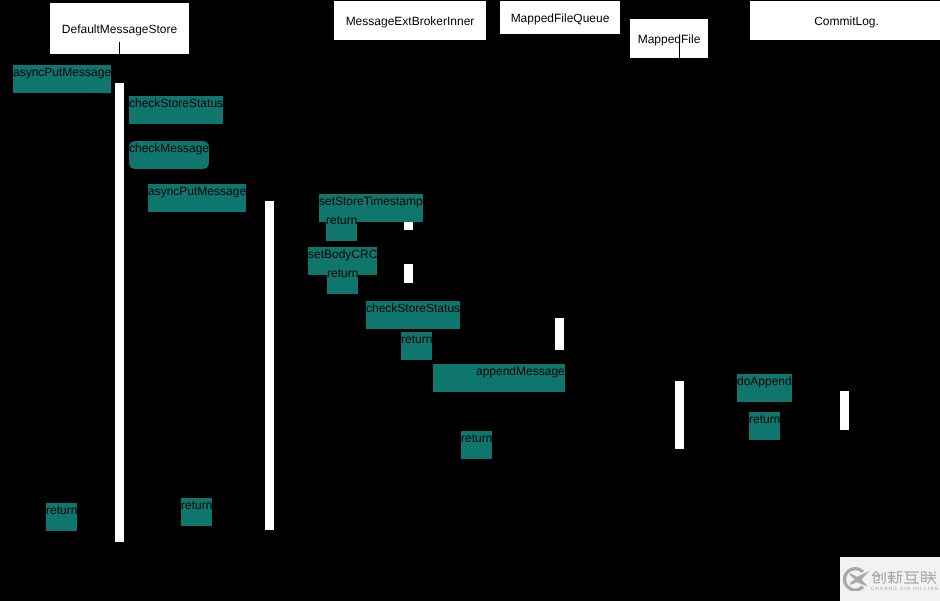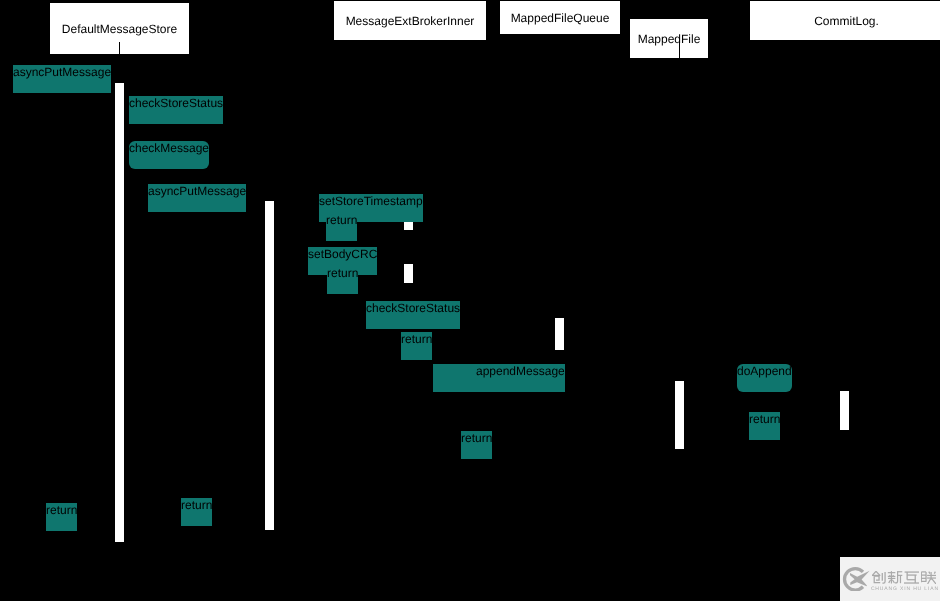--- a/index.html
+++ b/index.html
@@ -85,21 +85,21 @@
     <div class="msg" style="left: 129px; top: 96px;">checkStoreStatus</div>
     <div class="msg" style="left: 129px; top: 141px; border-radius: 6px;">checkMessage</div>
     <div class="msg" style="left: 148px; top: 184px;">asyncPutMessage</div>
     <div class="msg" style="left: 289px; top: 194px; margin-left: 30px;">setStoreTimestamp</div>
     <div class="msg" style="left: 326px; top: 213px;">return</div>
     <div class="msg" style="left: 308px; top: 247px; text-align: right;">setBodyCRC</div>
     <div class="msg" style="left: 327px; top: 266px;">return</div>
     <div class="msg" style="left: 366px; top: 301px;">checkStoreStatus</div>
     <div class="msg" style="left: 401px; top: 332px;">return</div>
     <div class="msg" style="left: 433px; top: 364px; padding-left: 43px;">appendMessage</div>
-    <div class="msg" style="left: 737px; top: 364px; border-radius: 6px;">doAppend</div>
+    <div class="msg" style="left: 737px; top: 374px;">doAppend</div>
     <div class="msg" style="left: 749px; top: 412px;">return</div>
     <div class="msg" style="left: 461px; top: 431px;">return</div>
     <div class="msg" style="left: 181px; top: 498px;">return</div>
     <div class="msg" style="left: 46px; top: 503px;">return</div>
   </div>
 
 <div id="watermark" style="left: 840px; top: 557px; width: 100px; height: 44px;">
   <div id="wm-bg" style="background: rgb(242, 242, 242);"></div>
 
   <svg id="wm-logo" width="34" height="34" viewBox="0 0 34 34" style="left: 0px; top: 0px;">

